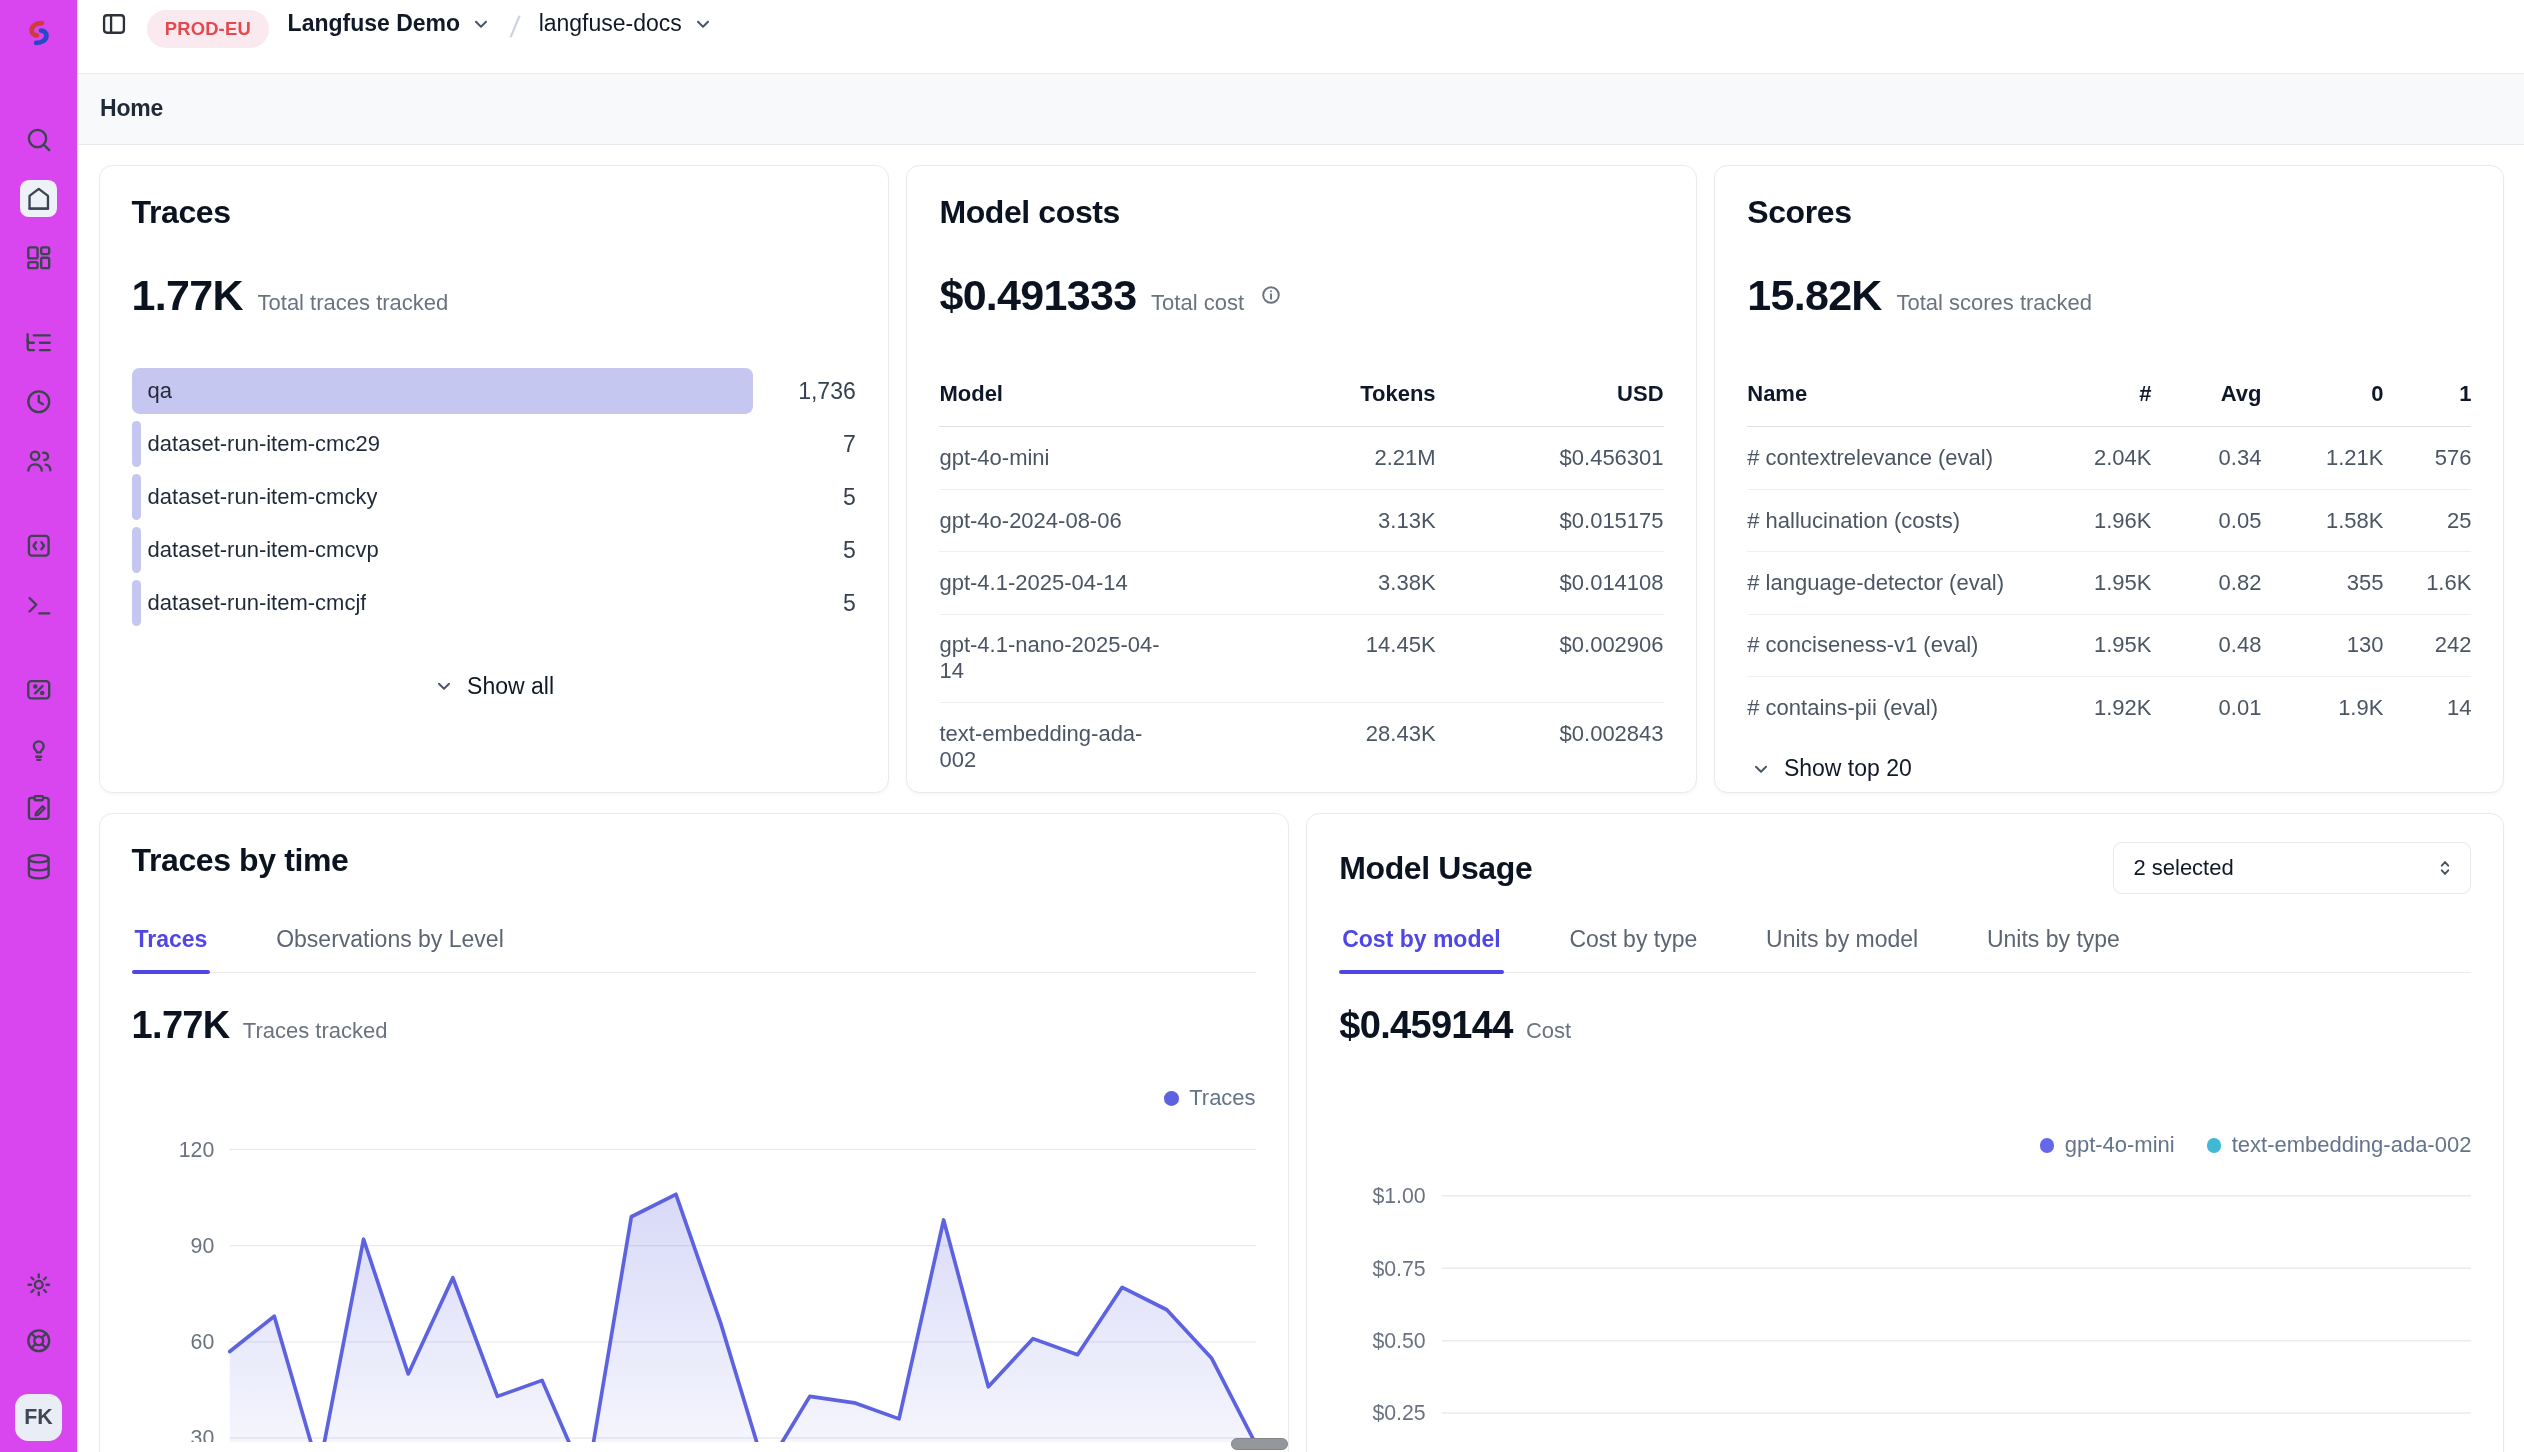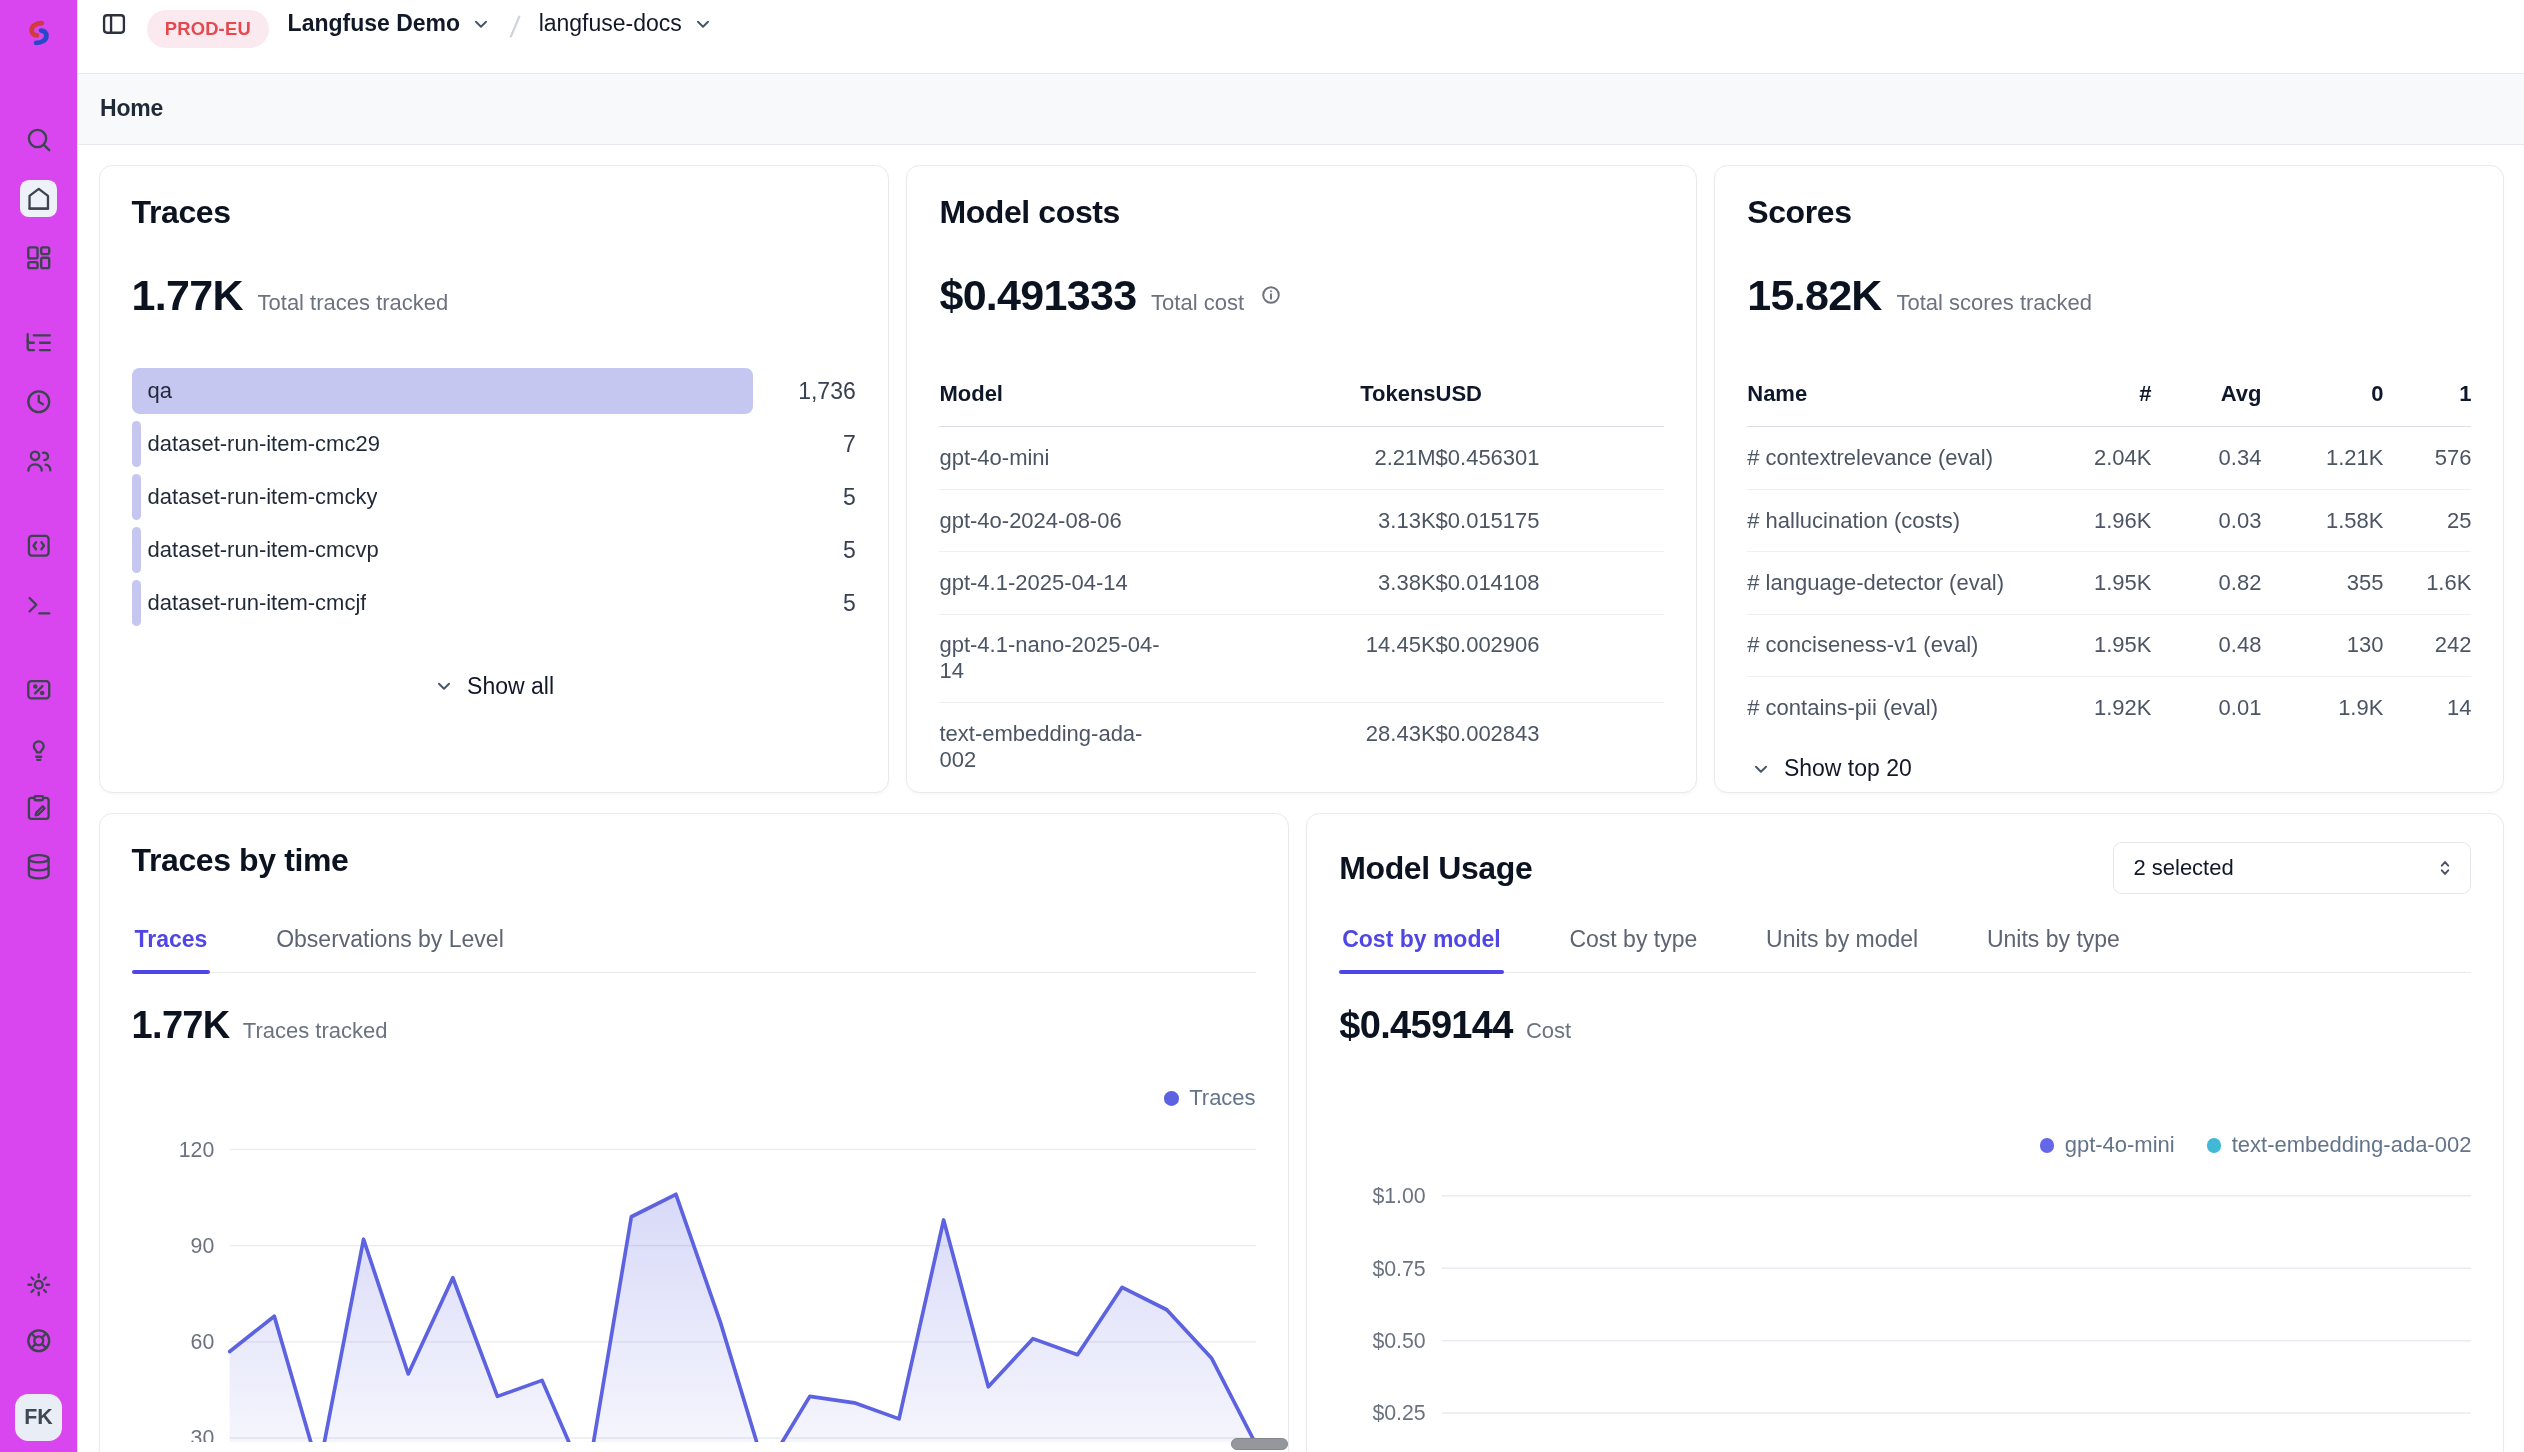--- a/index.html
+++ b/index.html
@@ -86,21 +86,21 @@
     margin-top:50px; display:flex; align-items:center; justify-content:center; gap:11.8px;
     font-size:23px; color:#111827; cursor:pointer; background:none; border:none; width:100%;
   }
   .show-link.left { justify-content:flex-start; margin-top:16px; padding-left:2.9px; }
 
   
   .dtable { margin-top:47px; font-size:22px; }
   .thead { display:flex; font-weight:700; color:#0f172a; padding:14.7px 0 19px; border-bottom:1.5px solid #dde1e7; font-size:22px; }
   .trow { display:flex; color:#4b5563; padding:17.7px 0; border-bottom:0.7px solid #eef0f4; }
   .trow:last-child { border-bottom:none; }
-  .c-model { flex:1; padding-right:14.7px; } .c-tokens { width:243px; text-align:right; } .c-usd { width:228px; text-align:left; }
+  .c-model { flex:1; padding-right:14.7px; } .c-tokens { width:243px; text-align:right; } .c-usd { width:228px; text-align:right; }
   .s-name { flex:1; padding-right:11.8px; } .s-n { width:118px; text-align:right; } .s-avg { width:110px; text-align:right; }
   .s-0 { width:122px; text-align:right; } .s-1 { width:88px; text-align:right; }
 
   
   .card-head { display:flex; align-items:center; justify-content:space-between; }
   .select-box {
     width:358px; height:52px; border:1.5px solid #e3e6eb; border-radius:8.8px; background:#fff;
     display:flex; align-items:center; justify-content:space-between; padding:0 14.7px 0 19px;
     font-size:22px; color:#111827; font-weight:500; cursor:pointer;
   }
@@ -412,21 +412,21 @@
             <div class="trow">
               <span class="s-name"># contextrelevance (eval)</span>
               <span class="s-n">2.04K</span>
               <span class="s-avg">0.34</span>
               <span class="s-0">1.21K</span>
               <span class="s-1">576</span>
             </div>
             <div class="trow">
               <span class="s-name"># hallucination (costs)</span>
               <span class="s-n">1.96K</span>
-              <span class="s-avg">0.03</span>
+              <span class="s-avg">0.05</span>
               <span class="s-0">1.58K</span>
               <span class="s-1">25</span>
             </div>
             <div class="trow">
               <span class="s-name"># language-detector (eval)</span>
               <span class="s-n">1.95K</span>
               <span class="s-avg">0.82</span>
               <span class="s-0">355</span>
               <span class="s-1">1.6K</span>
             </div>

